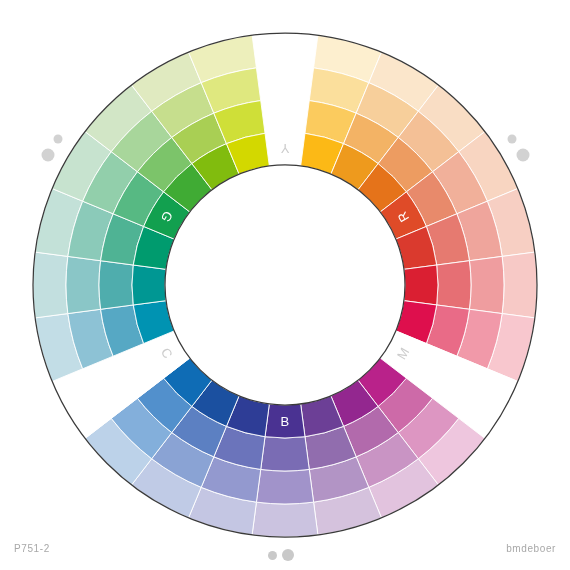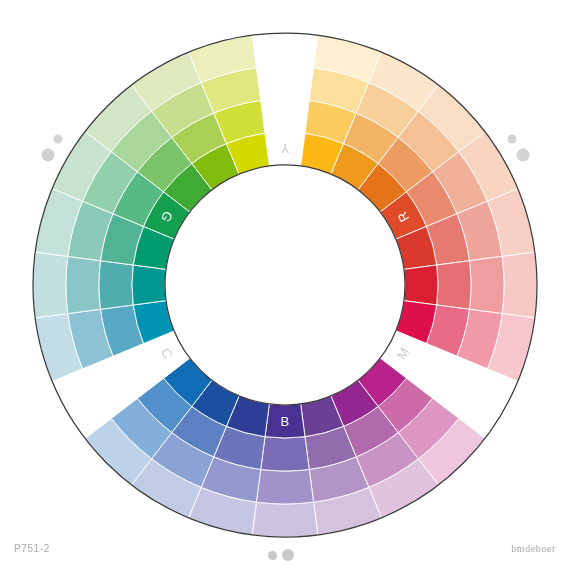--- a/index.html
+++ b/index.html
@@ -73,21 +73,20 @@
     white-space: nowrap;
   }
   #footer-left {
     left: 14px;
     top: 543px;
   }
   #footer-right {
     right: 14px;
     top: 543px;
     text-align: center;
-    font-family: Liberation Serif, serif;
   }
   #footer-dots {
     position: absolute;
     left: 268px;
     top: 548px;
     width: 40px;
     height: 16px;
   }
   #footer-dots span {
     position: absolute;

